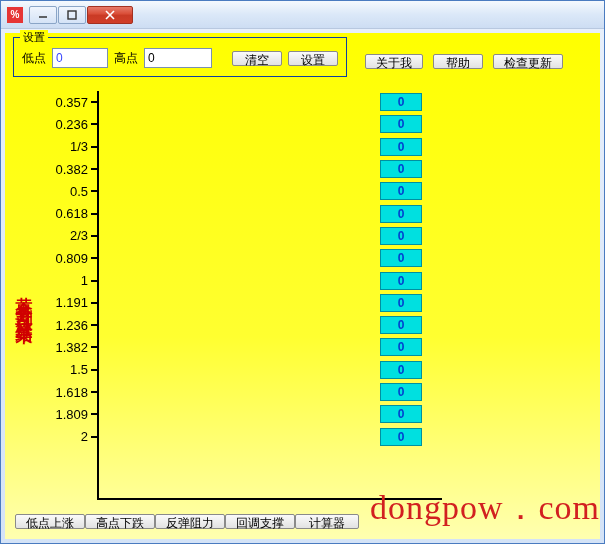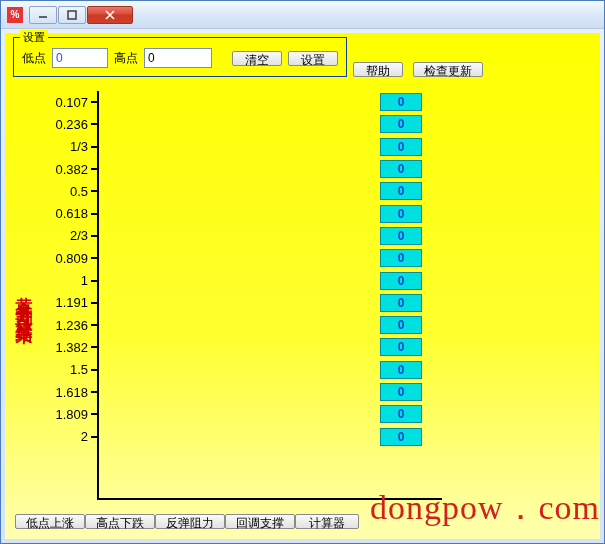--- a/index.html
+++ b/index.html
@@ -49,21 +49,21 @@
     
     .client {
       flex: 1;
       background: linear-gradient(to bottom, #ffff00 0%, #ffff30 60%, #ffffb0 100%);
       margin: 4px;
       position: relative;
       padding: 4px 8px 8px 8px;
       display: flex; flex-direction: column;
     }
     
-    .top-row { display: flex; align-items: flex-end; gap: 6px; }
+    .top-row { display: flex; align-items: center; gap: 18px; }
     
     .settings-group {
       border: 1px solid #1040a0;
       padding: 10px 8px 8px 8px;
       position: relative;
       display: flex; align-items: center; gap: 6px;
       flex-wrap: nowrap;
     }
     .settings-group-title {
       position: absolute; top: -8px; left: 6px;
@@ -204,33 +204,34 @@
         <span class="settings-group-title">设置</span>
         <span class="lbl">低点</span>
         <input class="num-input" value="0" style="">
         <span class="lbl">高点</span>
         <input class="num-input hi" value="0" style="">
         <span style="width:8px"></span>
         <button class="btn">清空</button>
         <button class="btn">设置</button>
       </div>
       <div class="top-btns">
+        <button class="btn">关于我</button>
         <button class="btn">帮助</button>
         <button class="btn">检查更新</button>
       </div>
     </div>
 
     <div class="main-area">
       <div class="vlabel">黄金分割点计算结果</div>
       <div class="chart">
         <div class="axis-line-v"></div>
         <div class="axis-line-h"></div>
         <div class="rows" id="rows-container">
             <div class="datarow">
-              <div class="ratio">0.107</div>
+              <div class="ratio">0.357</div>
               <div class="tick"></div>
               <div class="spacer"></div>
               <div class="valbox">0</div>
             </div>
             <div class="datarow">
               <div class="ratio">0.236</div>
               <div class="tick"></div>
               <div class="spacer"></div>
               <div class="valbox">0</div>
             </div>

